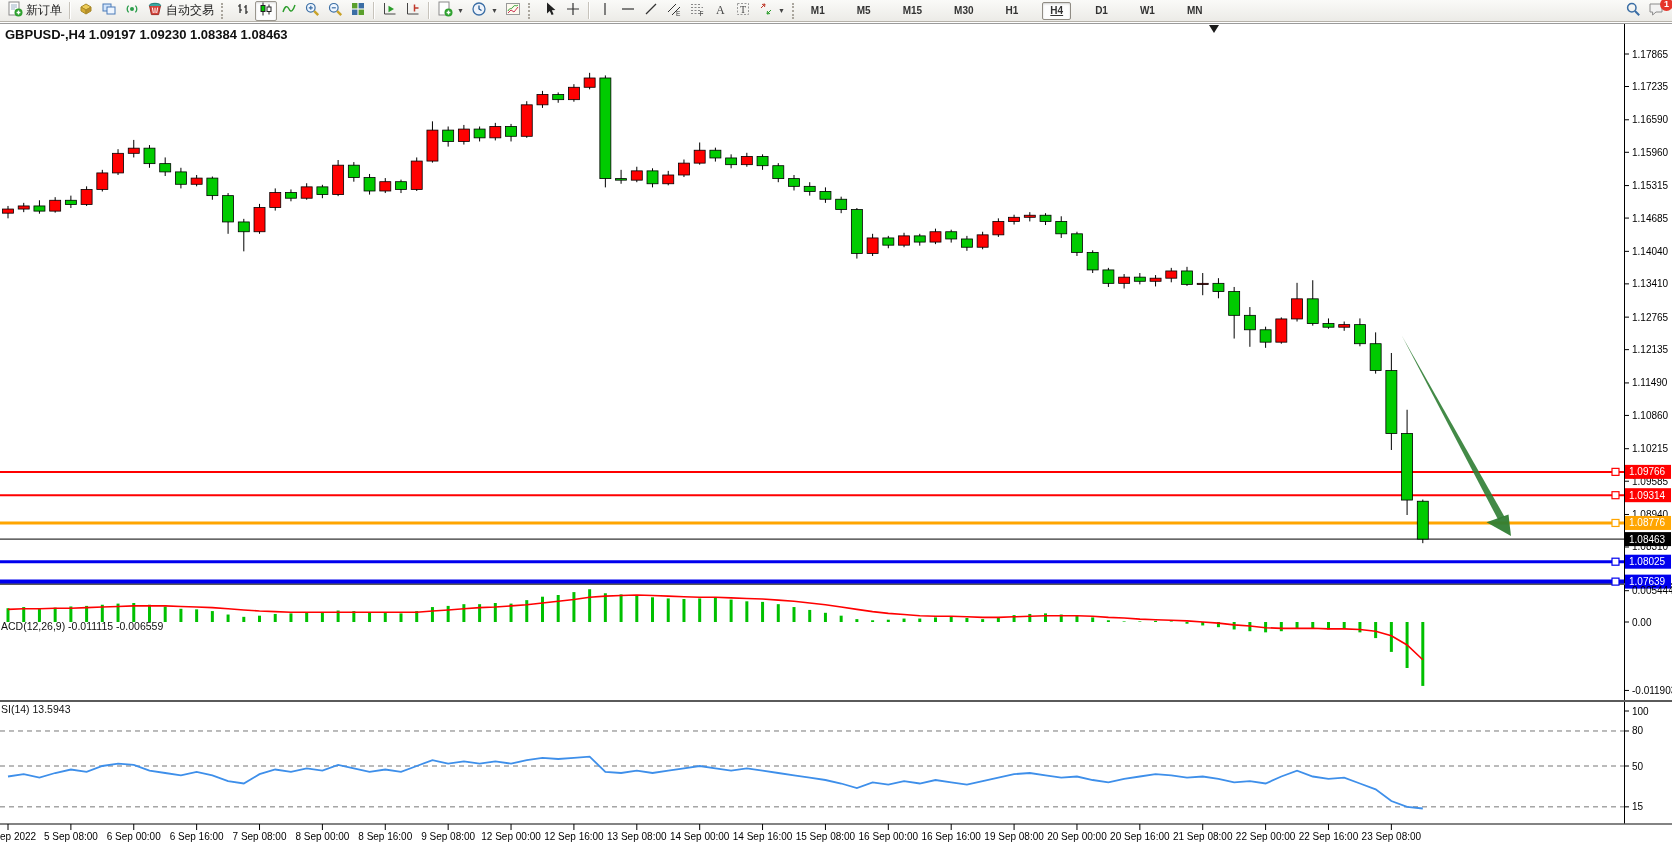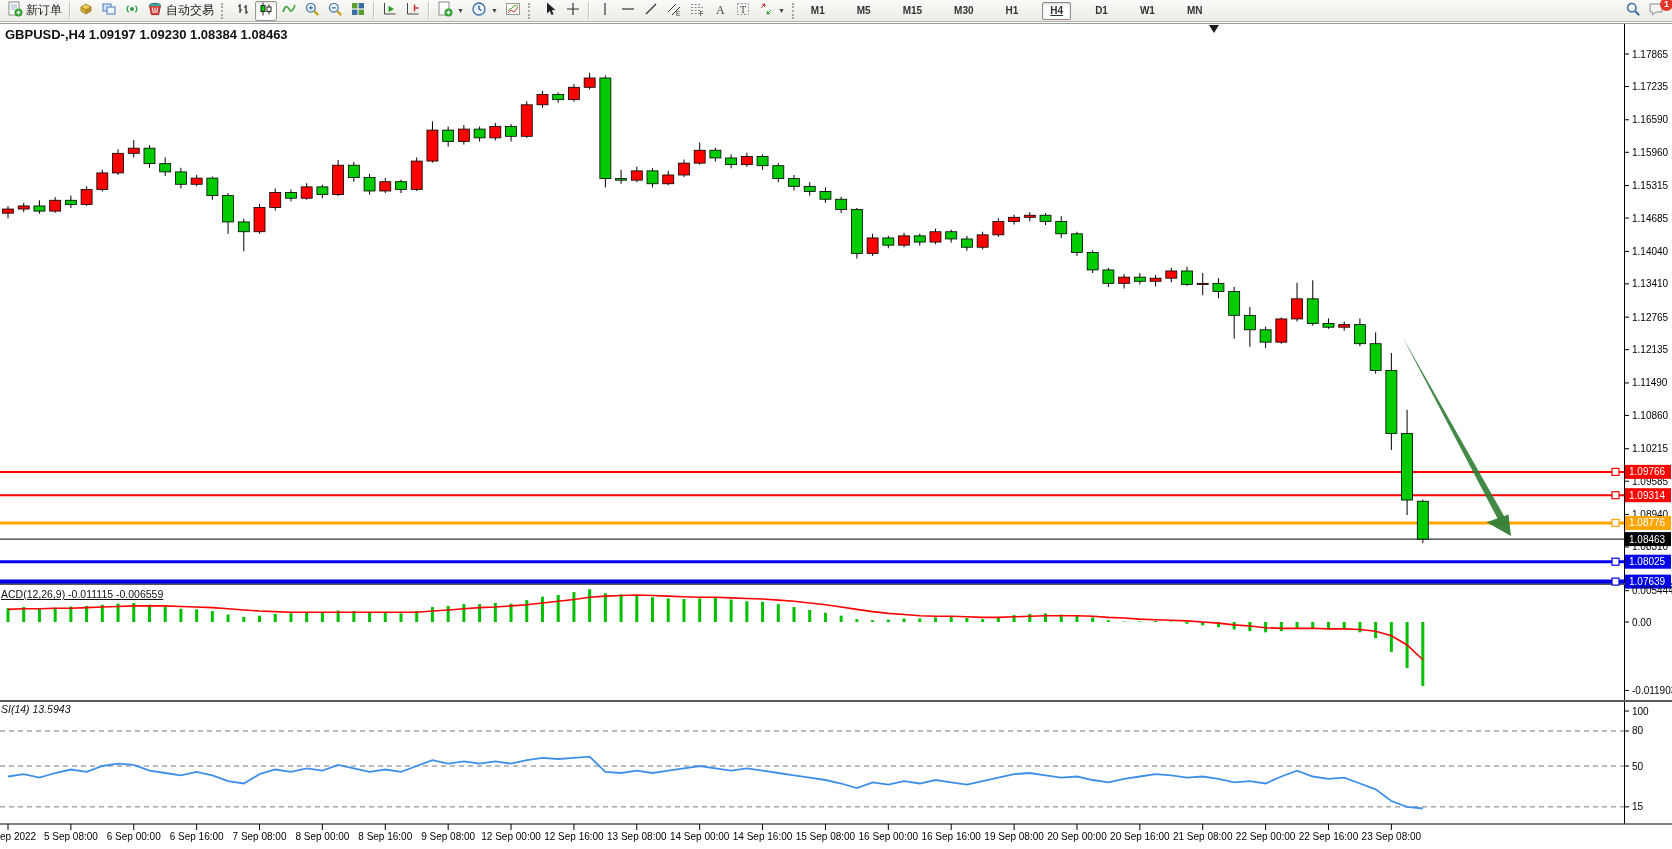--- a/index.html
+++ b/index.html
@@ -23,22 +23,22 @@
     background:#e53междуname;background:#e5352b;color:#fff;font:bold 9px/13px "Liberation Sans",sans-serif;
     text-align:center;}
   .tf-group{display:flex;align-items:center;gap:16px;}
   .tf-btn{height:18px;padding:0 7px;border:1px solid transparent;background:transparent;
     font:bold 10px "Liberation Sans",sans-serif;color:#333;border-radius:2px;}
   .tf-btn.active{background:#fdfdfd;border:1px solid #908c84;box-shadow:inset 0 1px 2px rgba(0,0,0,.18);text-decoration:underline;}
   
   #chart-svg{position:absolute;top:0;left:0;}
   .overlay-label{position:absolute;font:10.5px "Liberation Sans",sans-serif;color:#111;z-index:5;white-space:nowrap;}
   .chart-title{top:27px;left:5px;font-weight:600;font-size:13px;}
-  .macd-label{top:588px;left:1px;text-decoration:underline;}
-  .rsi-label{top:703px;left:1px;font-style:italic;}
+  .macd-label{top:620px;left:1px;}
+  .rsi-label{top:703px;left:1px;}
 </style>
 </head>
 <body>
 
 <div class="app">
 
   <svg id="chart-svg" width="1672" height="849">
       <line x1="0" y1="23.5" x2="1672" y2="23.5" stroke="#9b9b9b" stroke-width="1"></line>
       <line x1="1624.5" y1="24" x2="1624.5" y2="824" stroke="#000" stroke-width="1"></line>
       <line x1="0" y1="584" x2="1672" y2="584" stroke="#5a5a5a" stroke-width="2"></line>

